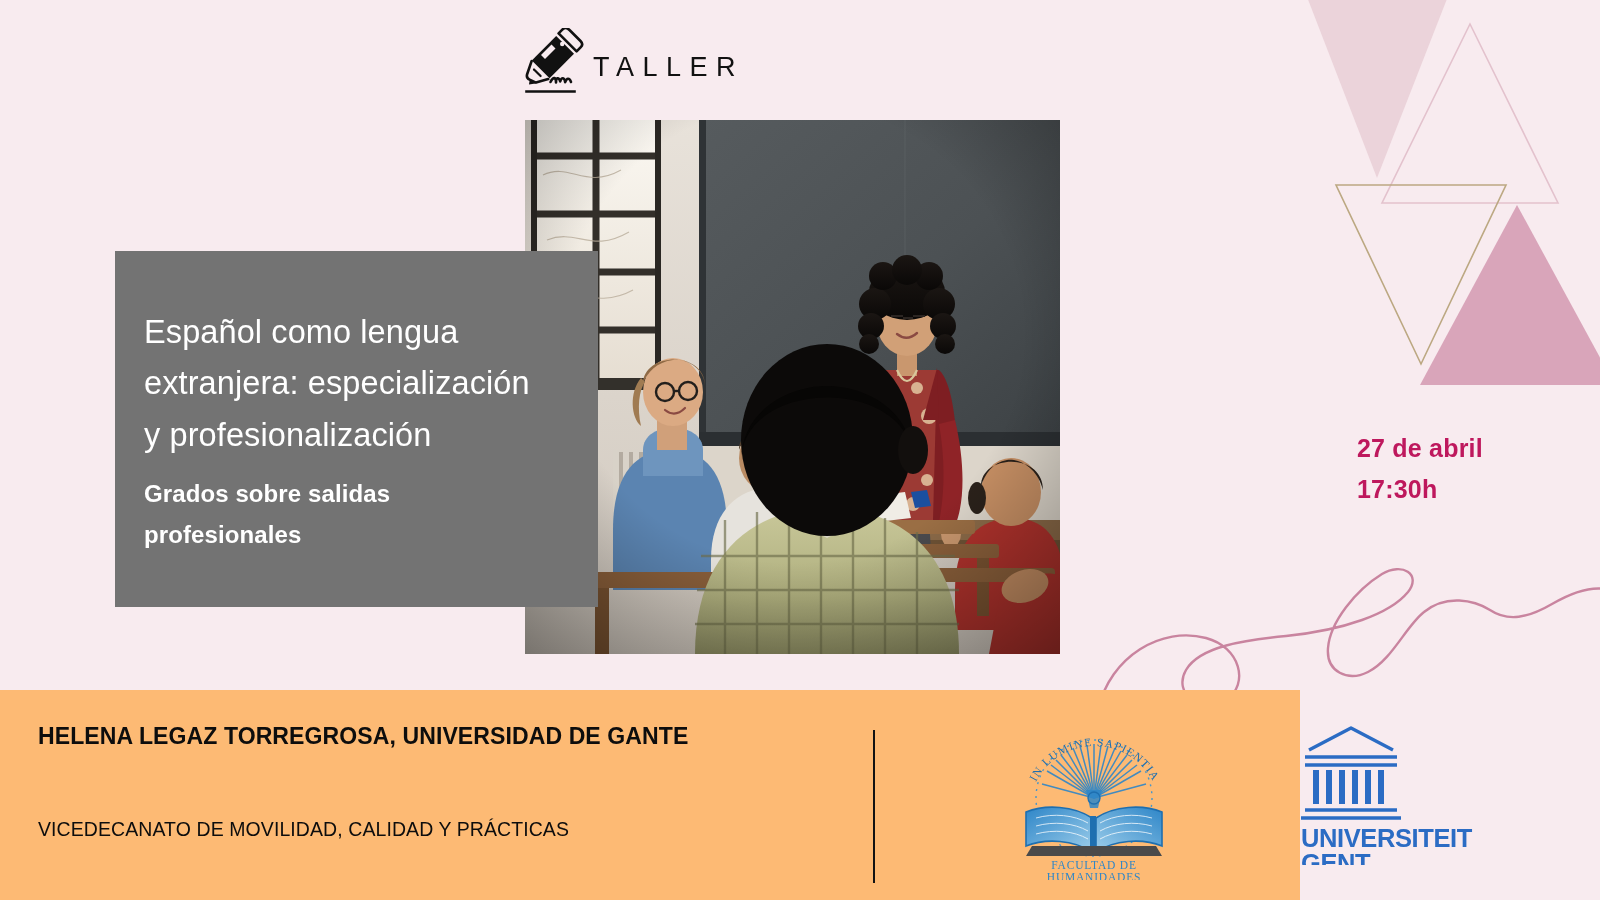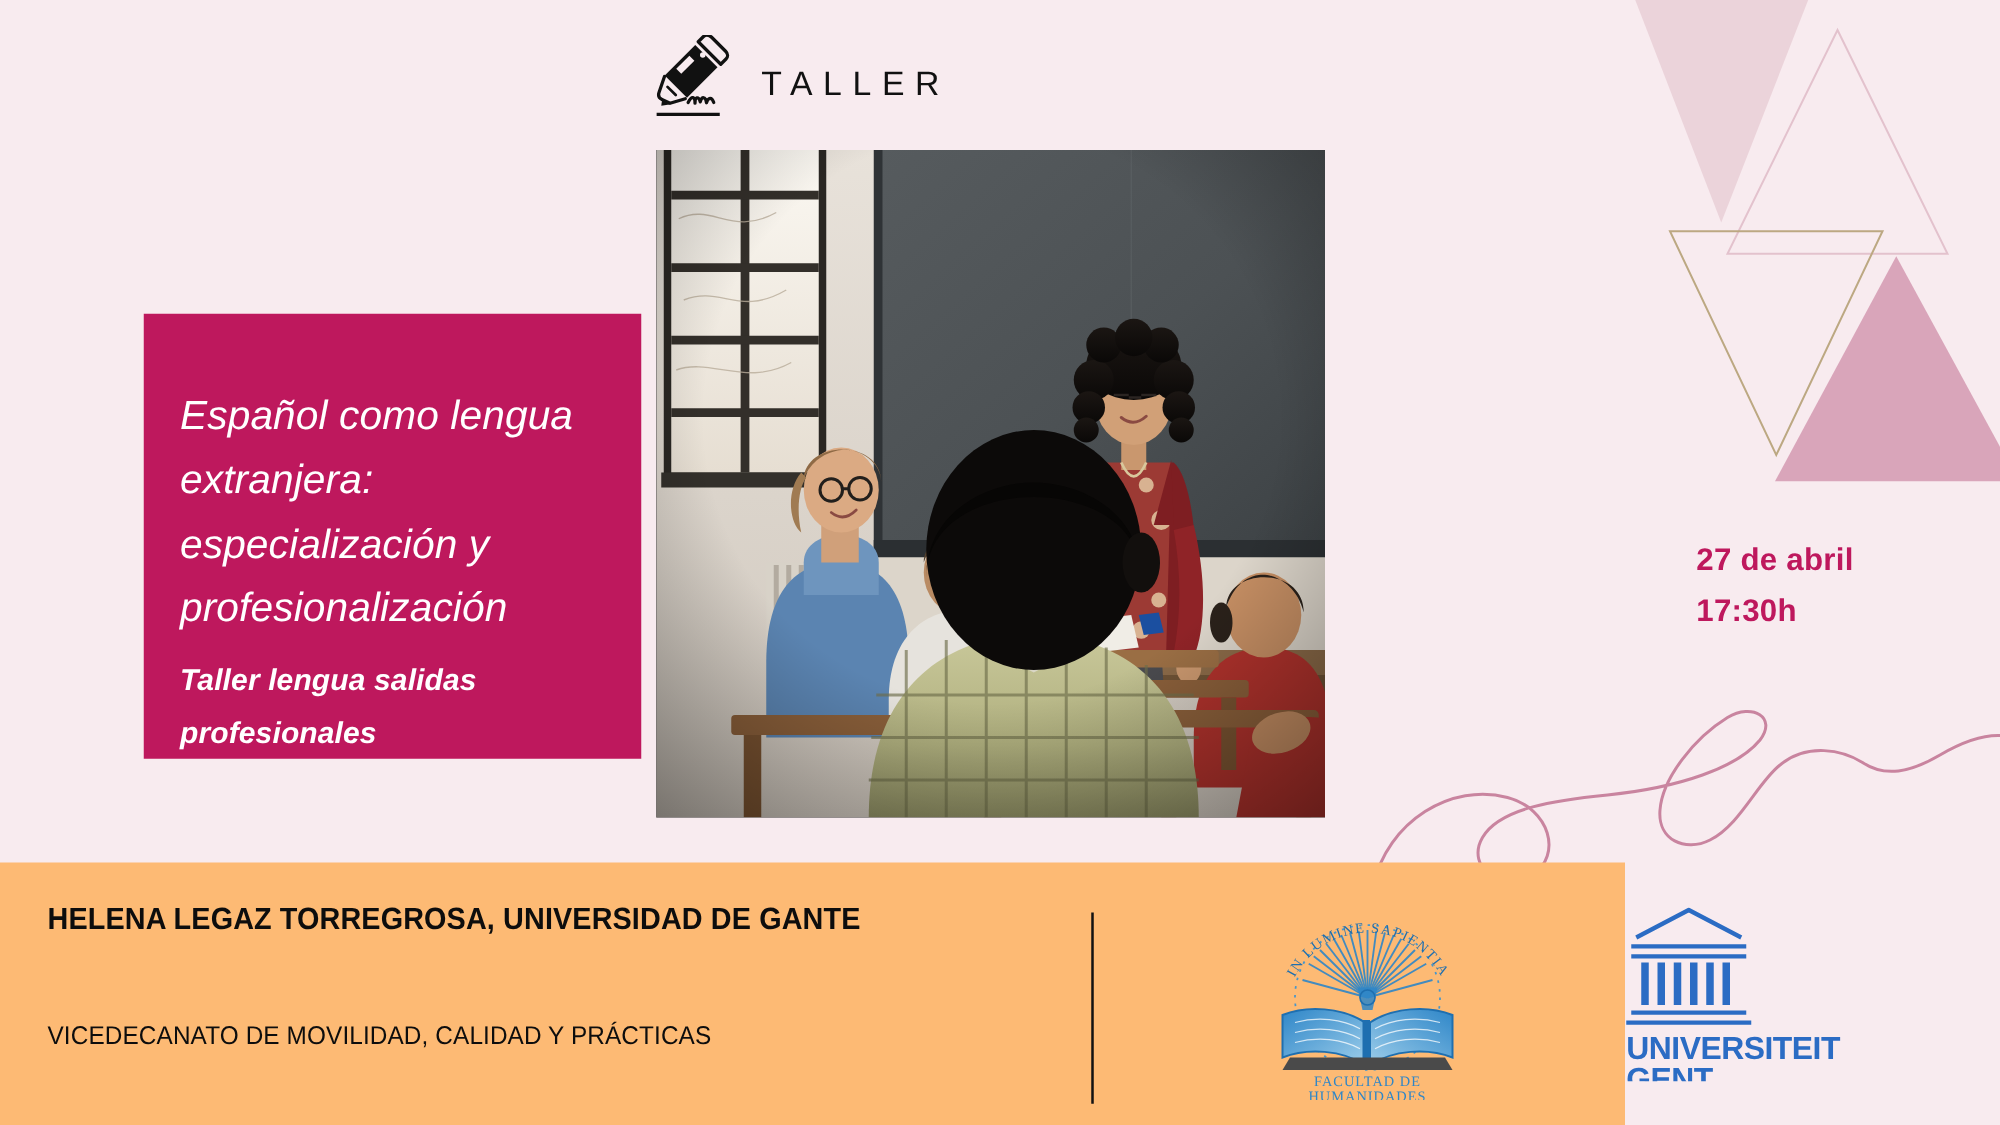--- a/index.html
+++ b/index.html
@@ -15,21 +15,21 @@
     background:#F8EBEF;
   }
 
   
   .deco-layer { position:absolute; inset:0; overflow:hidden; pointer-events:none; }
   .tri-svg { position:absolute; top:0; right:0; }
 
   
   #header {
     position:absolute; left:525px; top:28px;
-    display:flex; align-items:center; gap:22px;
+    display:flex; align-items:center; gap:6px;
   }
   #pen-icon { width:62px; height:72px; display:block; }
   #header-title {
     font-size:27px;
     letter-spacing:8.5px;
     color:#111111;
     font-weight:400;
     line-height:1;
     padding-top:6px;
   }
@@ -39,24 +39,23 @@
     position:absolute; left:525px; top:120px;
     width:535px; height:534px;
     overflow:hidden;
     background:#2b2b2b;
   }
   #photo svg { display:block; width:100%; height:100%; }
 
   
   #title-card {
     position:absolute; left:115px; top:251px;
-    width:398px; height:356px;
-    background:#be185d;
+    width:483px; height:356px;
+    background:#737373;
     padding:56px 44px 0 29px;
-    font-style:italic;
   }
   #title-main {
     color:#FFFFFF;
     font-size:32.5px;
     line-height:1.58;
     font-weight:300;
     letter-spacing:0.1px;
   }
   #title-sub {
     color:#FFFFFF;
@@ -357,21 +356,21 @@
         <path d="M476 470 C500 452 528 450 542 458 L542 534 L464 534 Z" fill="#B0322C"></path>
         <ellipse cx="500" cy="466" rx="24" ry="16" fill="#C58E63" transform="rotate(-18 500 466)"></ellipse>
       </g>
 
       <rect x="0" y="0" width="535" height="534" fill="url(#vign)"></rect>
     </svg>
   </div>
 
   <div id="title-card">
     <div id="title-main">Español como lengua extranjera: especialización y profesionalización</div>
-    <div id="title-sub">Taller lengua salidas profesionales</div>
+    <div id="title-sub">Grados sobre salidas profesionales</div>
   </div>
 
   <div id="event-info">
     <div>27 de abril</div>
     <div>17:30h</div>
   </div>
 
   <svg id="squiggle" viewBox="0 0 520 150">
     <path d="M8 150 C20 96 72 66 116 78 C150 87 160 124 136 140 C112 156 82 134 96 110
              C110 86 156 80 196 76 C254 70 300 54 318 32 C332 14 312 2 292 14

